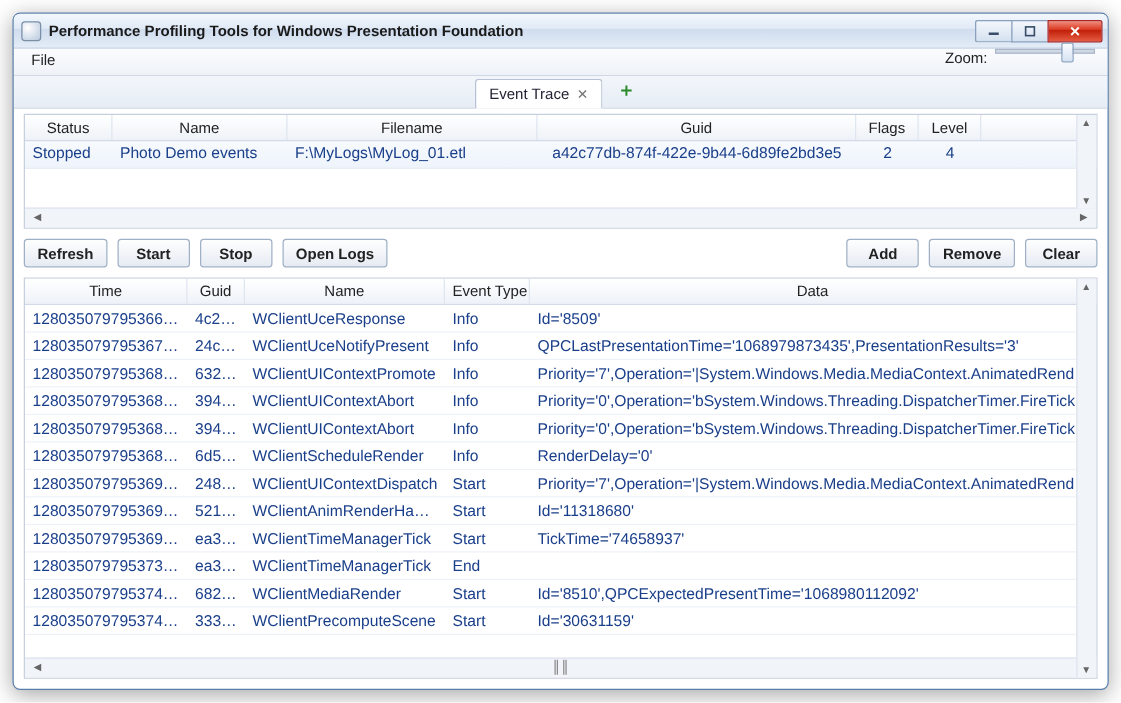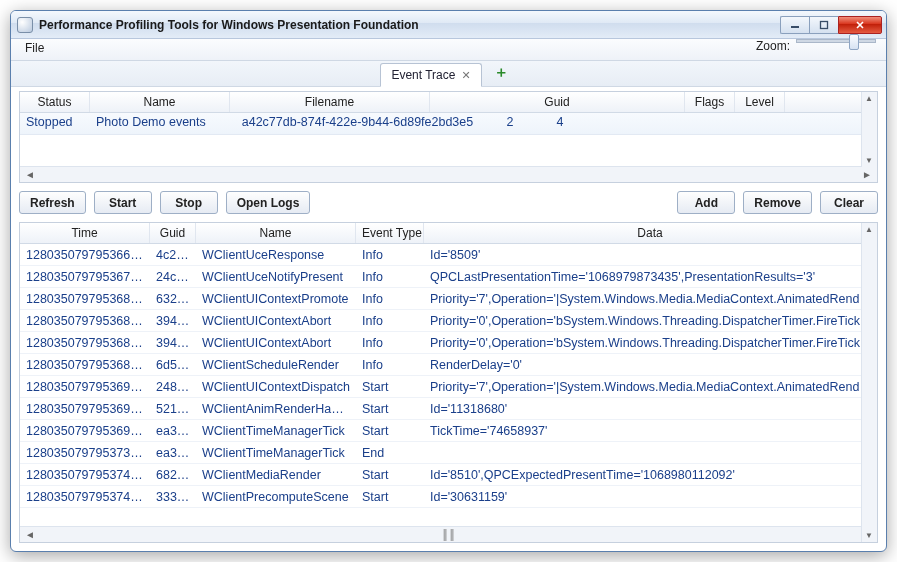--- a/index.html
+++ b/index.html
@@ -245,20 +245,21 @@
         <div class="th c-name">Name</div>
         <div class="th c-file">Filename</div>
         <div class="th c-guid">Guid</div>
         <div class="th c-flags">Flags</div>
         <div class="th c-level">Level</div>
         <div class="vscroll-hint" style="height:75px"></div>
       </div>
       <div class="session-row">
         <div class="td c-status">Stopped</div>
         <div class="td c-name">Photo Demo events</div>
+        <div class="td c-file">F:\MyLogs\MyLog_01.etl</div>
         <div class="td c-guid">a42c77db-874f-422e-9b44-6d89fe2bd3e5</div>
         <div class="td c-flags center">2</div>
         <div class="td c-level center">4</div>
       </div>
       <div style="flex:1"></div>
       <div class="hscroll-dummy">
           <span>◄</span>
           <span>►</span>
         </div>
     </div>

